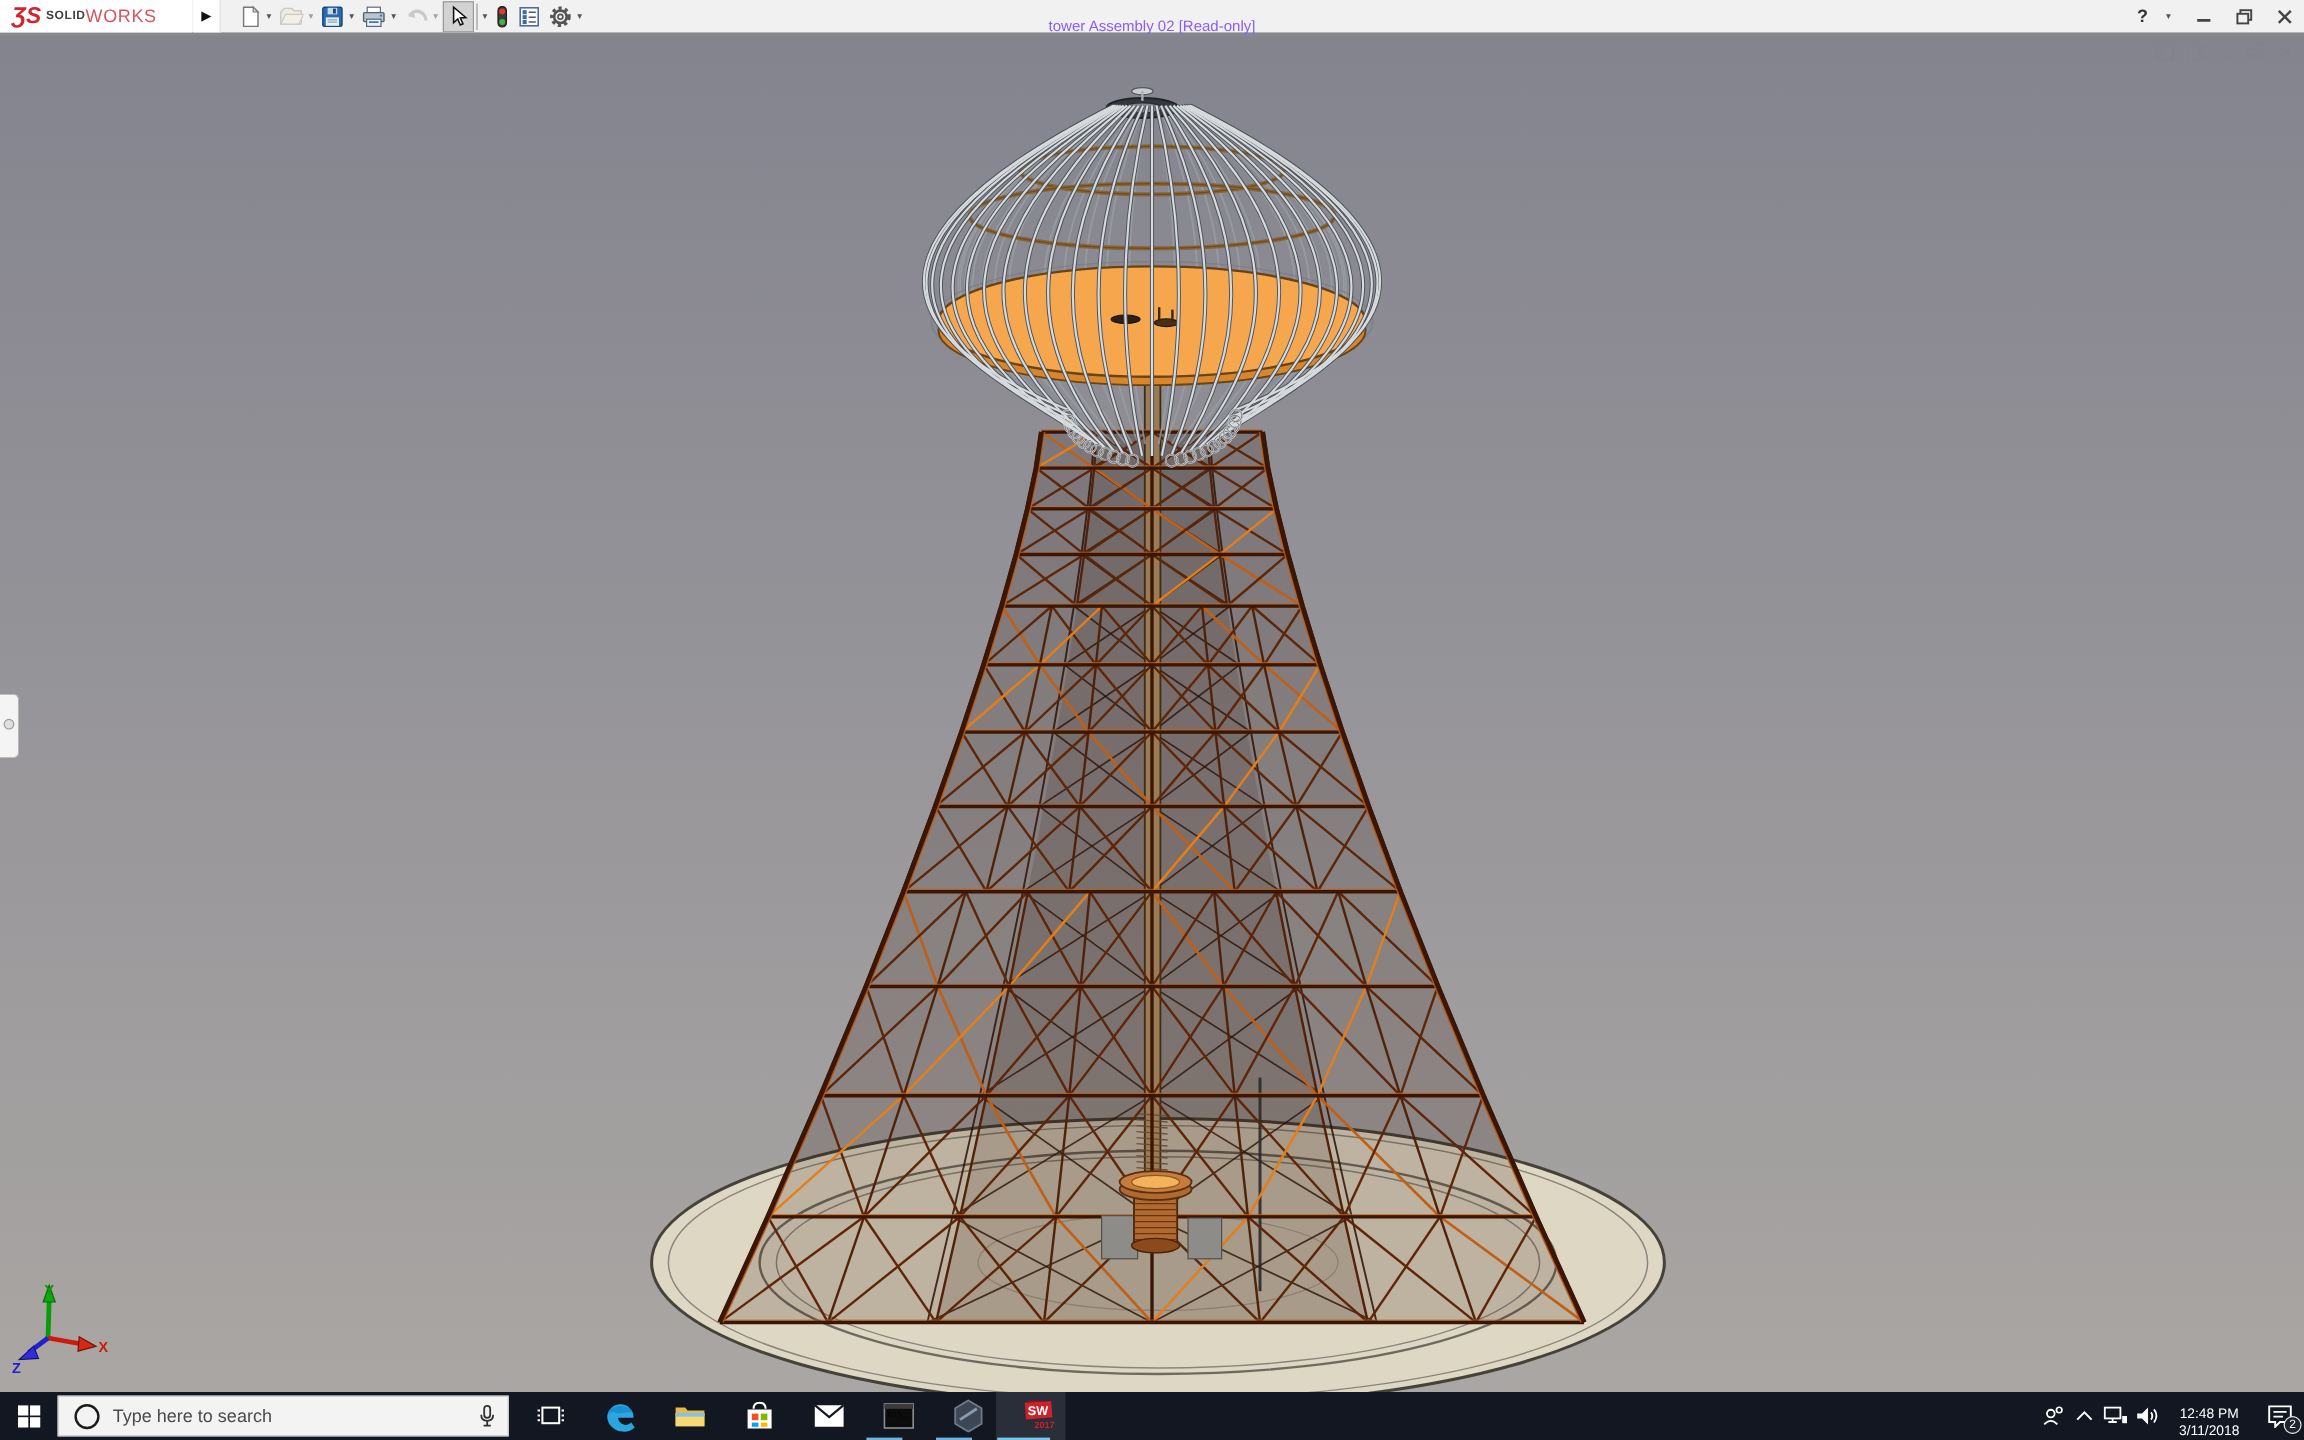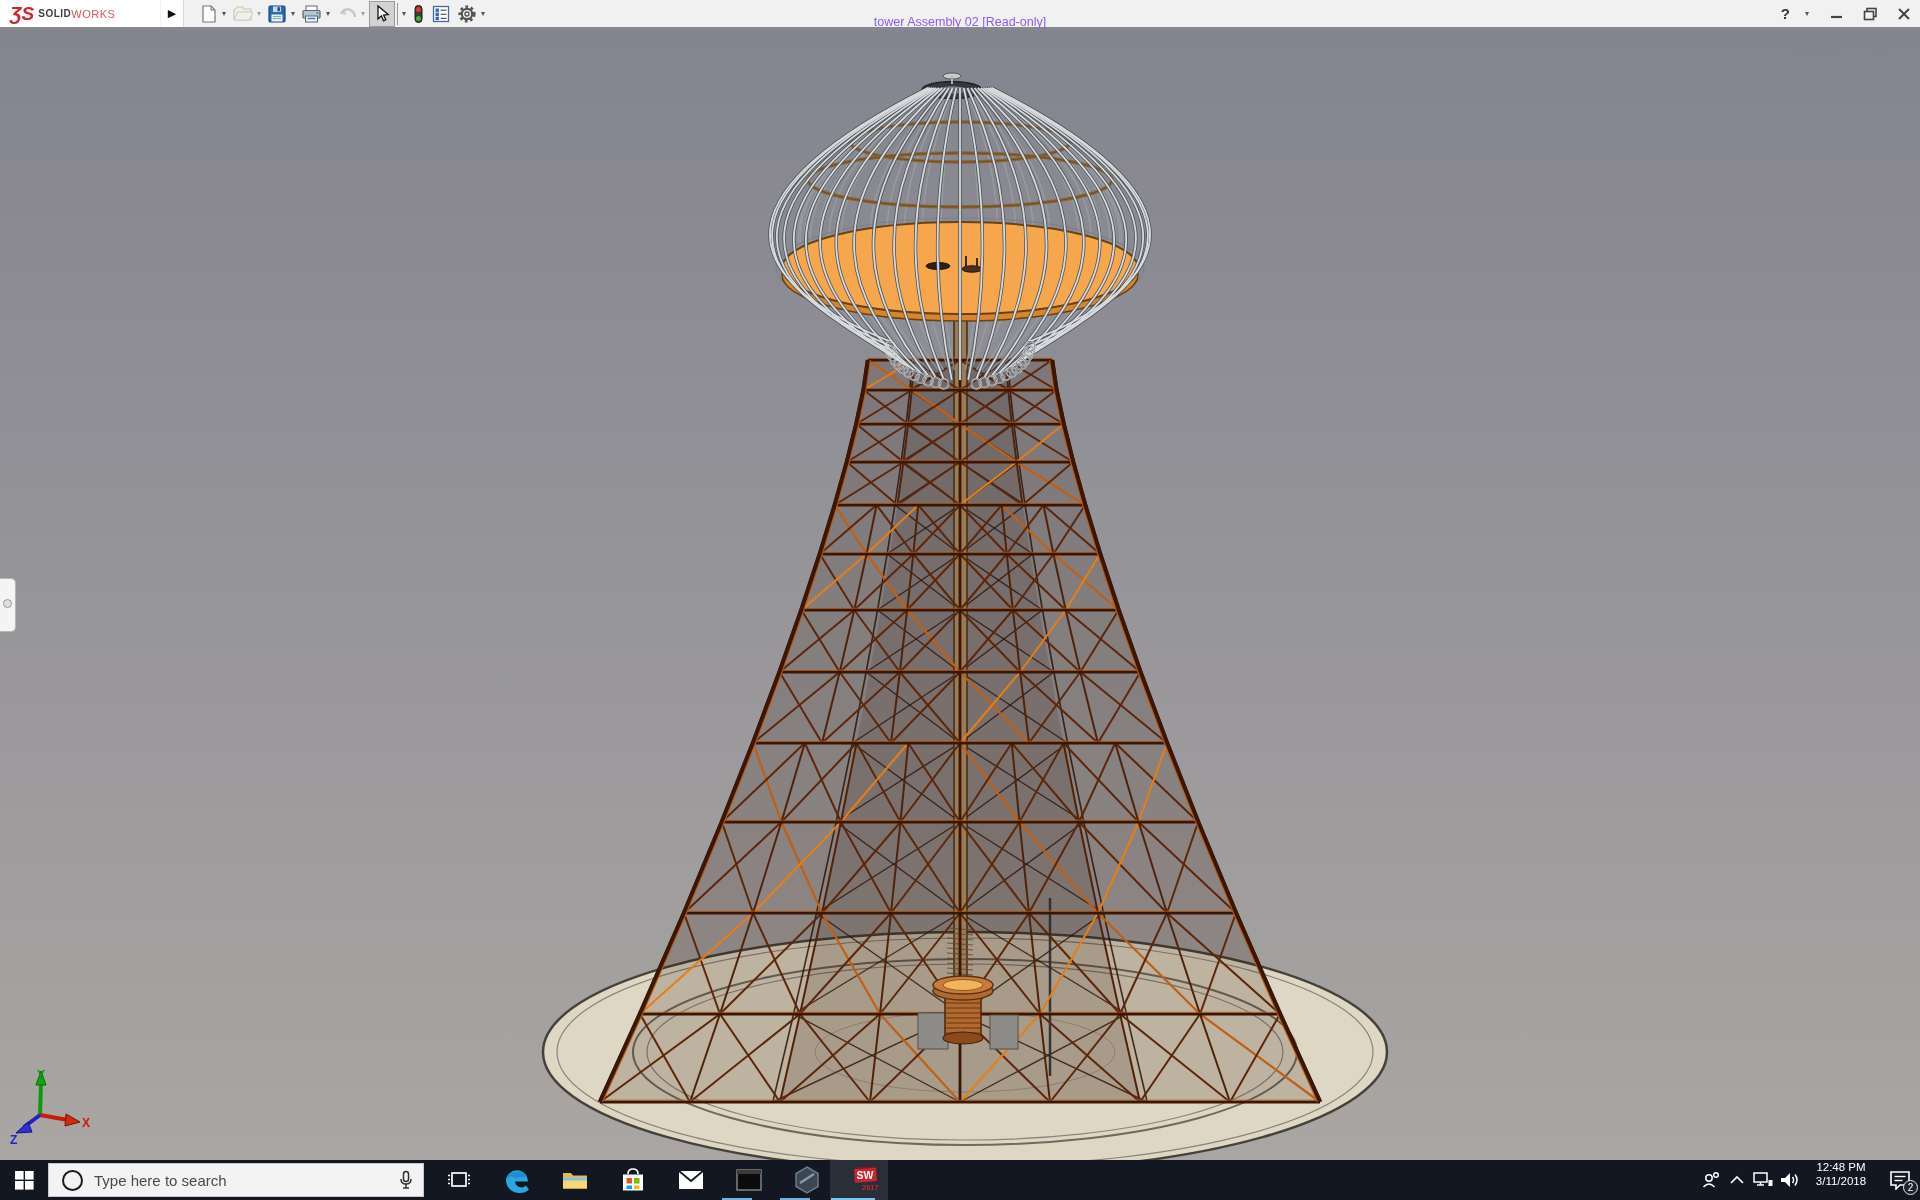--- a/index.html
+++ b/index.html
@@ -4,21 +4,21 @@
 <style>
   html,body{margin:0;padding:0;width:1920px;height:1200px;overflow:hidden;
     font-family:"Liberation Sans",sans-serif;background:#000;}
   
   .titlebar{position:absolute;left:0;top:0;width:1920px;height:27px;background:#f1f1f1;
     border-bottom:3px solid #87878f;}
   .logo-panel{position:absolute;left:0;top:0;width:160px;height:27px;background:#fff;
     display:flex;align-items:center;padding-left:10px;box-sizing:border-box;}
   .logo-glyph{font-size:19px;font-weight:bold;font-style:italic;color:#d1242e;margin-right:4px;line-height:1;}
   .logo-solid{font-size:10px;font-weight:bold;color:#404040;letter-spacing:.5px;}
-  .logo-works{font-size:11px;font-weight:normal;color:#d8555c;letter-spacing:.5px;}
+  .logo-works{font-size:15px;font-weight:normal;color:#d8555c;letter-spacing:.5px;}
   .expand-btn{position:absolute;left:161px;top:0;width:22px;height:27px;background:#fff;
     border-right:1px solid #d9d9d9;display:flex;align-items:center;justify-content:center;
     font-size:11px;color:#111;cursor:default;}
   .tb-icons{position:absolute;left:196px;top:0;height:27px;display:flex;align-items:center;}
   .tb-btn{display:flex;align-items:center;justify-content:center;height:24px;padding:0 2px;margin:0 1px;}
   .tb-btn svg{display:block;}
   .tb-caret{font-size:8px;color:#555;margin:0 3px 0 1px;}
   .tb-sel{background:#d2d2d2;border:1px solid #9a9a9a;}
   .win-title{position:absolute;left:0;top:0;width:100%;height:43px;display:flex;align-items:center;
     justify-content:center;font-size:12.5px;color:#8b5cf6;pointer-events:none;}
@@ -43,21 +43,21 @@
     border:1px solid #c8c8c8;box-sizing:border-box;display:flex;align-items:center;}
   .cortana-ring{width:17px;height:17px;border-radius:50%;border:2.5px solid #1b1b1b;margin:0 11px 0 13px;}
   .search-text{font-size:15px;color:#4a4a4a;flex:1;}
   .search-mic{margin-right:10px;}
   .tb-apps{position:absolute;left:424px;top:0;height:40px;display:flex;}
   .tb-slot{position:relative;width:46px;height:40px;display:flex;align-items:center;justify-content:center;padding-left:12px;}
   .tb-slot.active-app{background:rgba(255,255,255,.10);}
   .underline{position:absolute;bottom:0;height:2.5px;background:#6fb3e0;}
   .ul-part{left:8px;width:30px;}
   .ul-full{left:1px;width:44px;background:#79c6ee;}
-  .tray{position:absolute;right:0;top:0;height:40px;display:flex;align-items:flex-start;}
+  .tray{position:absolute;right:0;top:0;height:40px;display:flex;align-items:flex-end;}
   .tray-ic{width:26px;height:40px;display:flex;align-items:center;justify-content:center;}
   .clock{width:66px;text-align:center;color:#fff;font-size:11.5px;line-height:14px;margin:0 6px;}
   .action-ic{position:relative;width:40px;height:40px;display:flex;align-items:center;justify-content:center;}
   .badge{position:absolute;right:2px;bottom:5px;width:15px;height:15px;border-radius:50%;
     background:#1d2430;border:1.5px solid #e8e8e8;color:#fff;font-size:10px;display:flex;
     align-items:center;justify-content:center;box-sizing:border-box;}
   .cmd-face{font-family:"Liberation Mono",monospace;font-size:7px;color:#d8d8d8;}
 </style>
 </head>
 <body>

